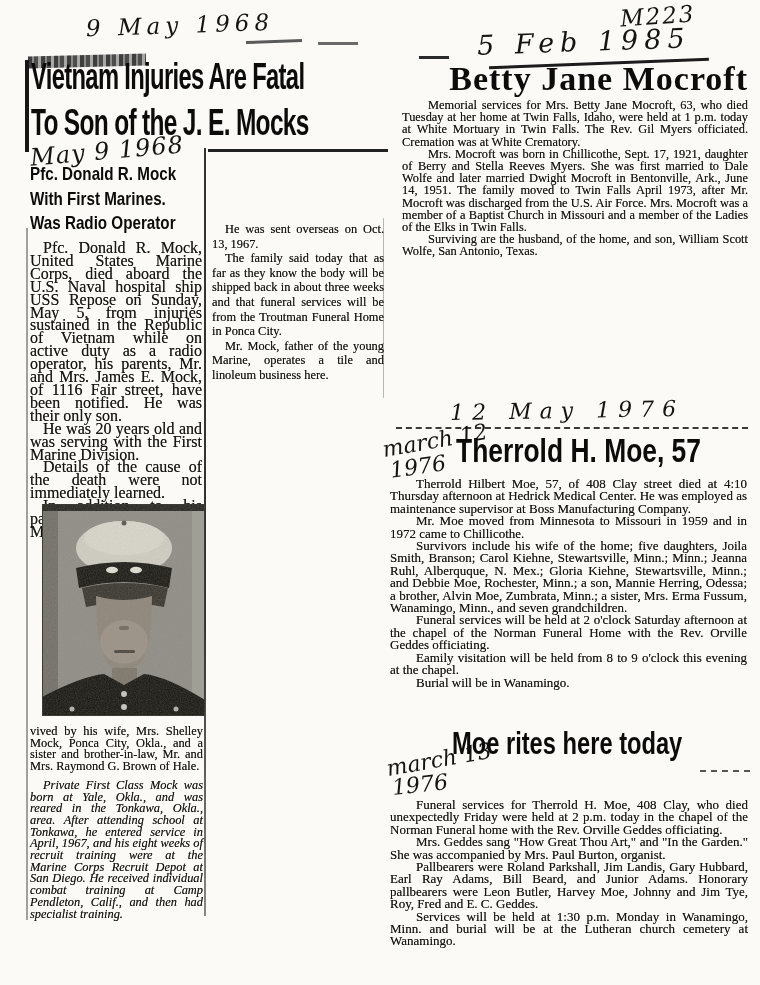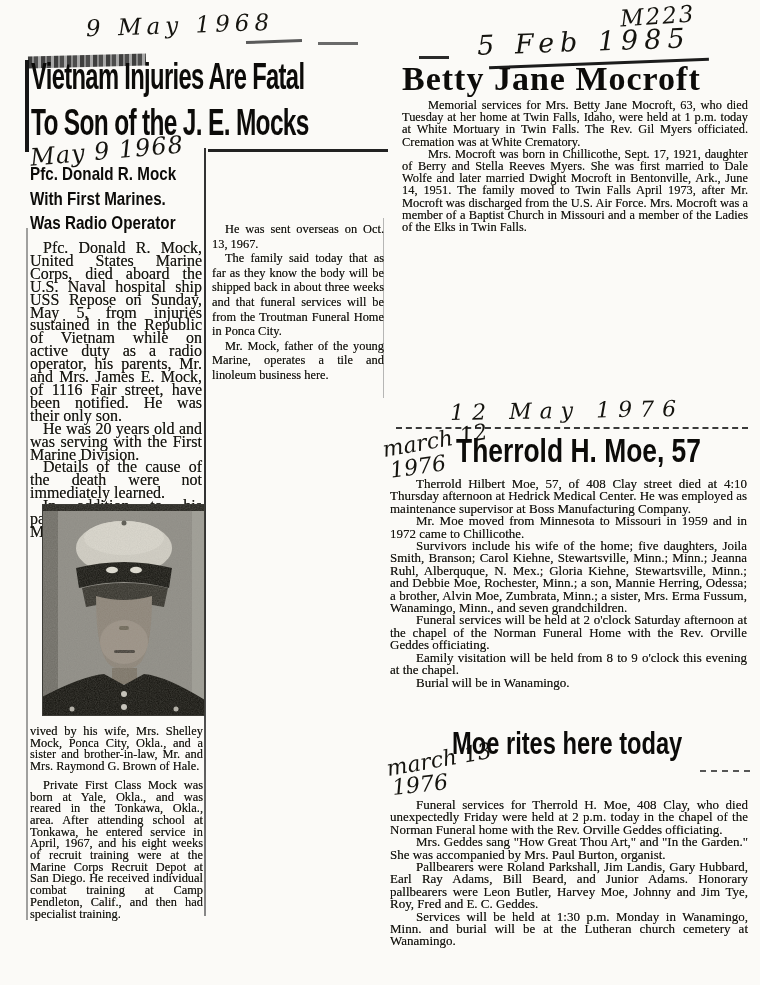--- a/index.html
+++ b/index.html
@@ -39,34 +39,34 @@
   
   .np-head{position:absolute;font-family:"Liberation Sans","DejaVu Sans",sans-serif;
     font-weight:bold;color:#0c0b09;white-space:nowrap;}
   .cond{display:inline-block;transform-origin:0 50%;white-space:nowrap;letter-spacing:-1px;}
   #mock-headline-1{left:31px;top:56px;font-size:36px;}
   #mock-headline-1 .cond{transform:scaleX(.66);}
   #mock-headline-2{left:31px;top:102px;font-size:36px;text-decoration:underline;}
   #mock-headline-2 .cond{transform:scaleX(.68);}
   #mock-subhead{left:30px;top:162px;font-size:19px;line-height:24.5px;}
   #mock-subhead .cond{transform:scaleX(.8);letter-spacing:0;}
-  #mocroft-headline{position:absolute;left:402px;top:60px;width:346px;text-align:left;
+  #mocroft-headline{position:absolute;left:402px;top:60px;width:346px;text-align:right;
     font-family:"Liberation Serif",serif;font-weight:bold;font-size:34px;letter-spacing:1px;color:#0d0c0a;}
   #moe-headline{left:456px;top:432px;font-size:33px;}
   #moe-headline .cond{transform:scaleX(.8);letter-spacing:0;}
   #rites-headline{left:452px;top:725px;font-size:32px;}
   #rites-headline .cond{transform:scaleX(.74);letter-spacing:0;}
 
   
   .col{position:absolute;color:#171611;text-shadow:0 0 .4px rgba(25,24,18,.65);}
   .col p{margin:0;text-align:justify;text-indent:13px;}
   .wideindent p{text-indent:26px;}
   #mock-col1{left:30px;top:242px;width:172px;font-size:16px;line-height:12.9px;}
   #mock-col1b{left:30px;top:726px;width:173px;font-size:12.4px;line-height:11.7px;}
-  #mock-col1b p + p{margin-top:7px;}
+  #mock-col1b p + p{margin-top:7px;font-style:italic;}
   #mock-col2{left:212px;top:222px;width:172px;font-size:12.4px;line-height:14.6px;}
   #mocroft-body{left:402px;top:99px;width:346px;font-size:12.4px;line-height:12.2px;}
   #moe-body{left:390px;top:478px;width:357px;font-size:13px;line-height:12.4px;}
   #rites-body{left:390px;top:799px;width:358px;font-size:13px;line-height:12.4px;}
 
   #mock-photo{position:absolute;left:42px;top:504px;width:163px;height:212px;}
 </style>
 </head>
 <body>
 
@@ -147,20 +147,21 @@
     <p>Mr. Mock, father of the young Marine, operates a tile and linoleum business here.</p>
   </div>
 
   <div class="rule" id="mocroft-dash"></div>
   <div class="hand" id="hd-mocroft">5 Feb 1985</div>
   <div class="rule" id="mocroft-underline"></div>
   <div id="mocroft-headline">Betty Jane Mocroft</div>
   <div class="col wideindent" id="mocroft-body">
     <p>Memorial services for Mrs. Betty Jane Mocroft, 63, who died Tuesday at her home at Twin Falls, Idaho, were held at 1 p.m. today at White Mortuary in Twin Falls. The Rev. Gil Myers officiated. Cremation was at White Crematory.</p>
     <p>Mrs. Mocroft was born in Chillicothe, Sept. 17, 1921, daughter of Berry and Stella Reeves Myers. She was first married to Dale Wolfe and later married Dwight Mocroft in Bentonville, Ark., June 14, 1951. The family moved to Twin Falls April 1973, after Mr. Mocroft was discharged from the U.S. Air Force. Mrs. Mocroft was a member of a Baptist Church in Missouri and a member of the Ladies of the Elks in Twin Falls.</p>
+    <p>Surviving are the husband, of the home, and son, William Scott Wolfe, San Antonio, Texas.</p>
   </div>
 
   <div class="hand" id="hd-moe-top">12 May 1976</div>
   <div class="rule" id="moe-dashed"></div>
   <div class="hand" id="hd-moe-side1">march 12</div>
   <div class="hand" id="hd-moe-side2">1976</div>
   <div class="np-head" id="moe-headline"><span class="cond">Therrold H. Moe, 57</span></div>
   <div class="col wideindent" id="moe-body">
     <p>Therrold Hilbert Moe, 57, of 408 Clay street died at 4:10 Thursday afternoon at Hedrick Medical Center. He was employed as maintenance supervisor at Boss Manufacturing Company.</p>
     <p>Mr. Moe moved from Minnesota to Missouri in 1959 and in 1972 came to Chillicothe.</p>

